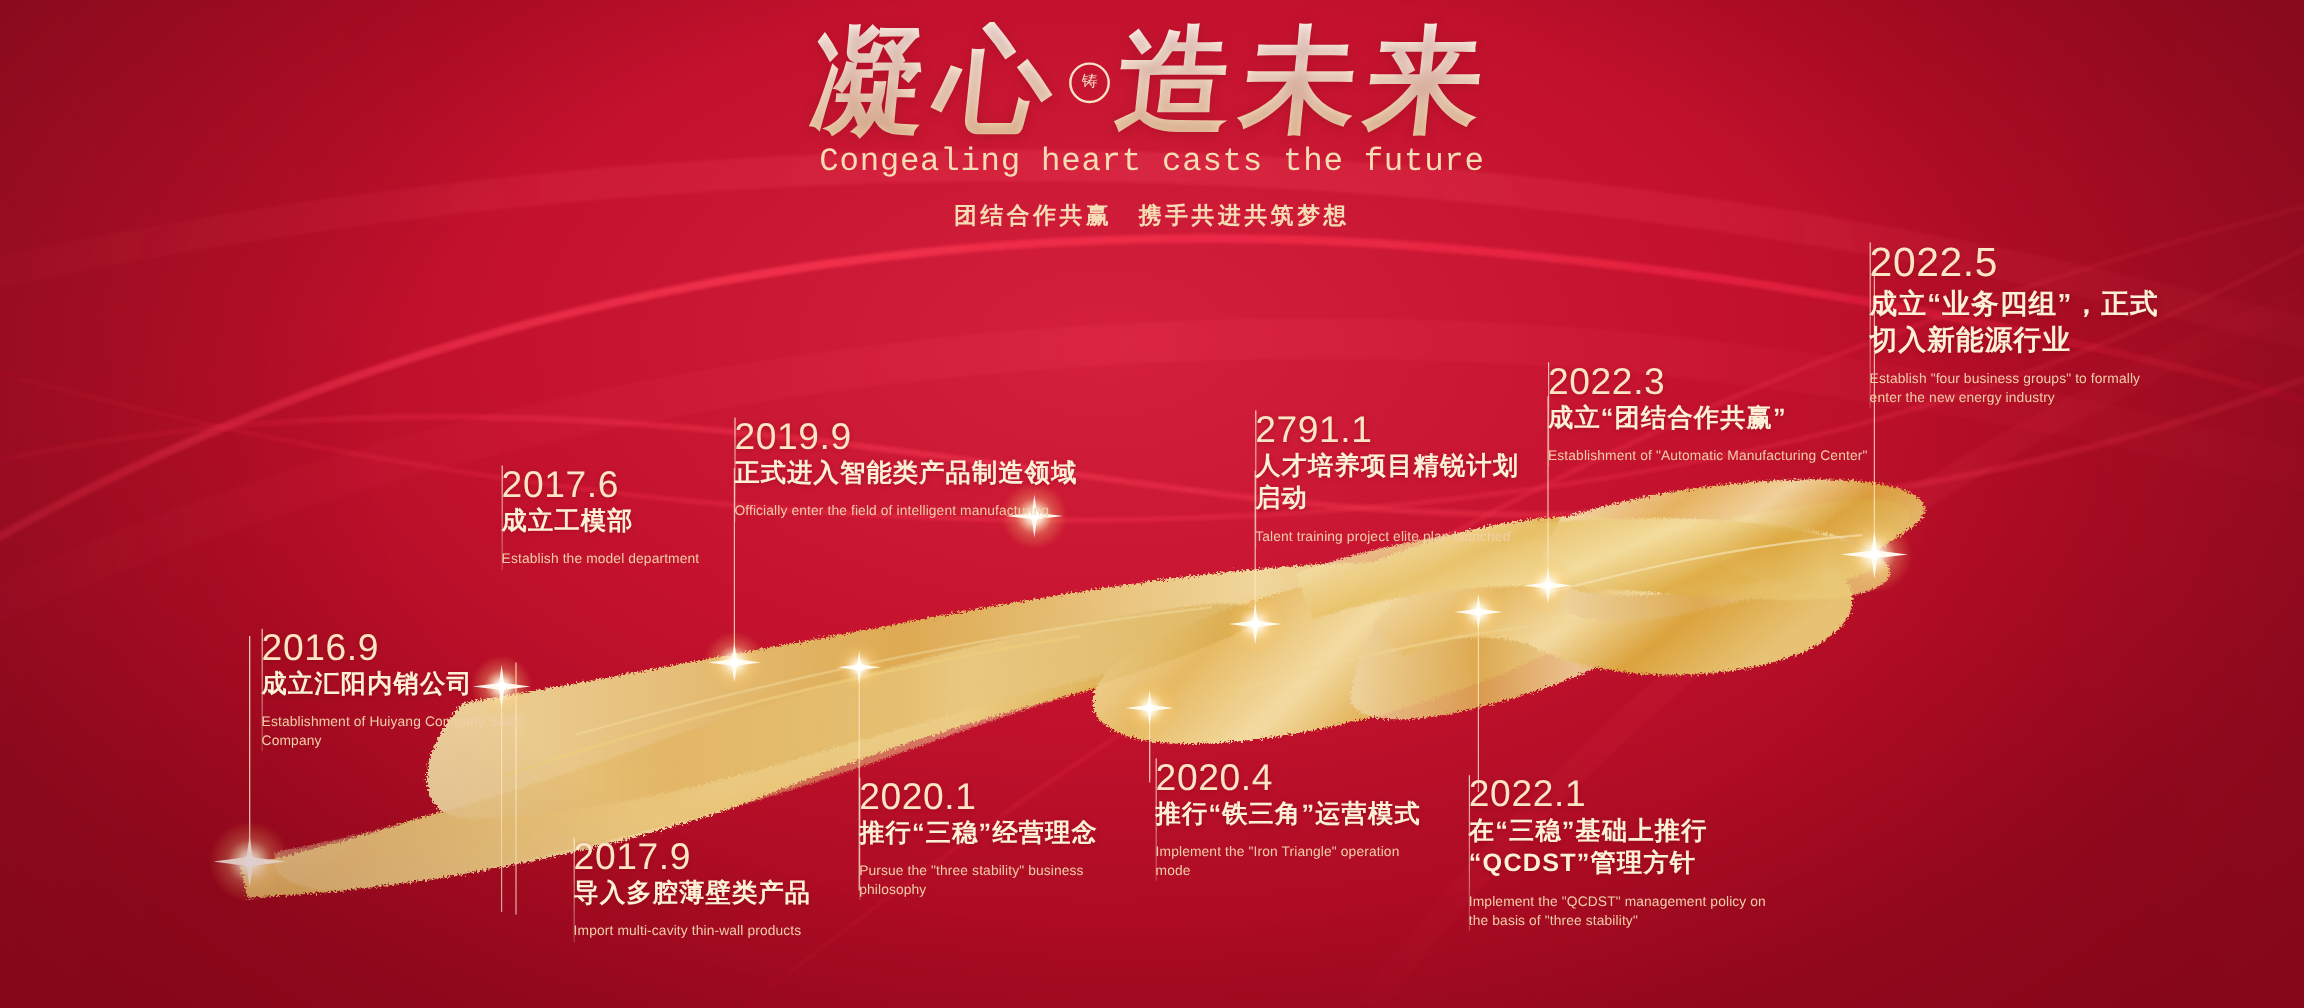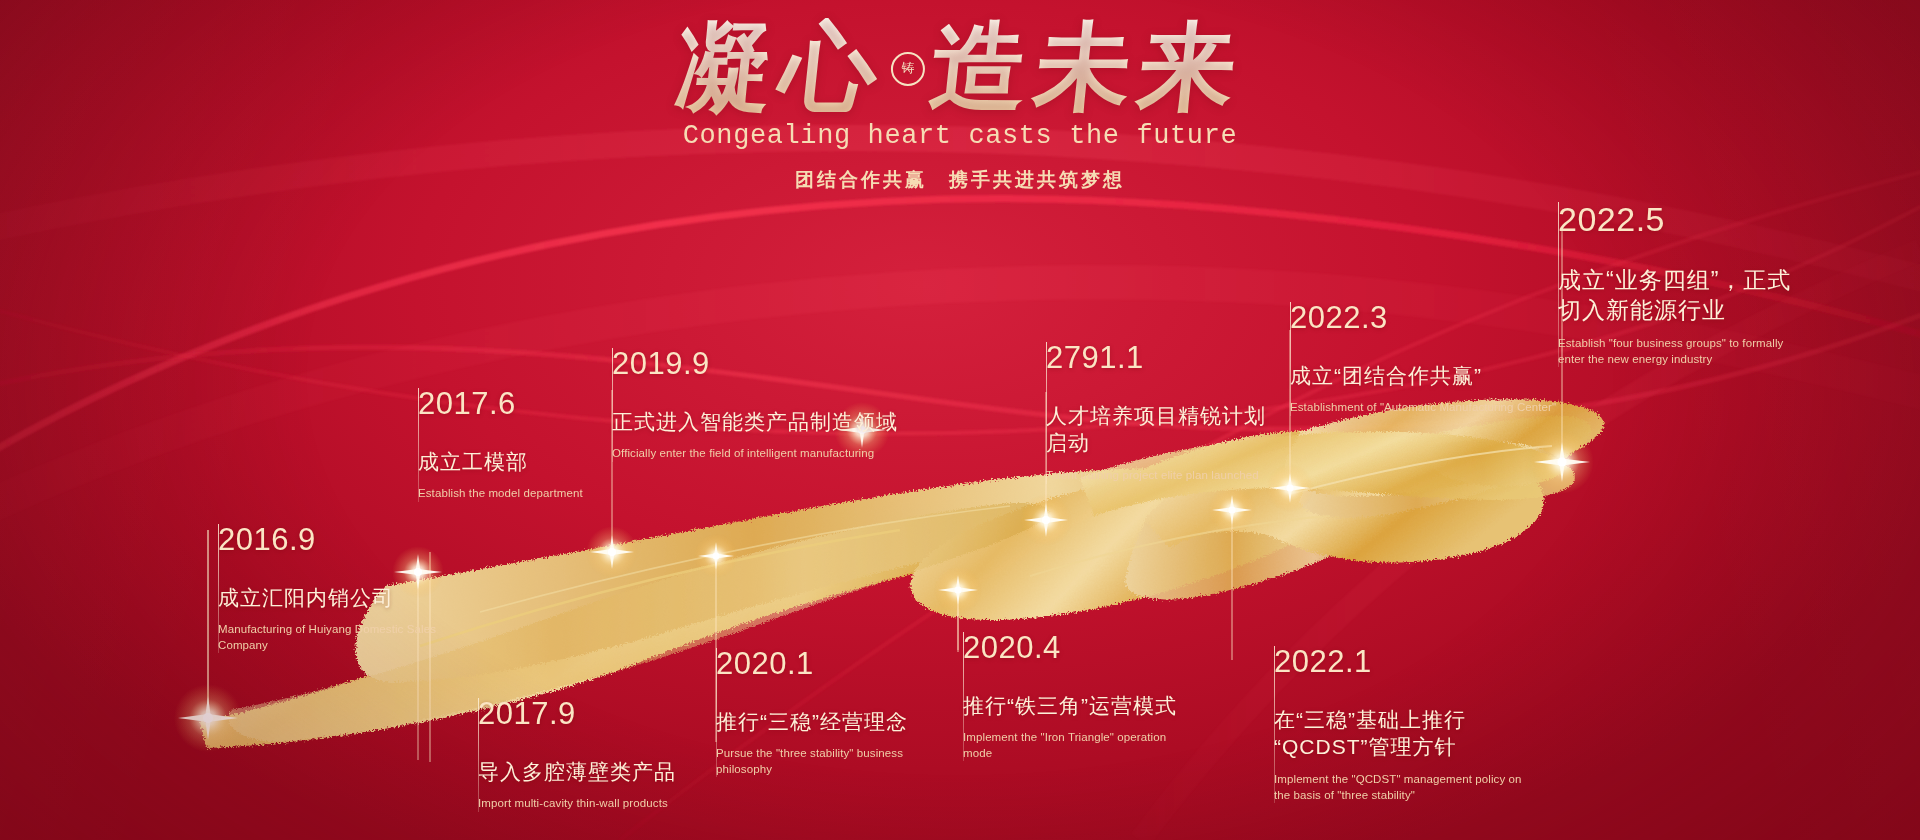--- a/index.html
+++ b/index.html
@@ -67,21 +67,21 @@
   .ms{position:absolute;}
   .ms .bar{position:absolute;left:0;top:0;bottom:0;width:1px;
     background:linear-gradient(180deg,rgba(255,240,215,0.85),rgba(255,240,215,0.22));}
   .ms .yr{
     font-size:31px;line-height:1.05;color:#fbe5c4;font-weight:normal;
     letter-spacing:0.5px;
     font-family:"Liberation Sans","DejaVu Sans",sans-serif;
     text-shadow:0 1px 4px rgba(110,0,14,0.35);
   }
   .ms .cn{
-    margin-top:27px;font-size:21px;line-height:1.32;font-weight:normal;color:#fdf0d8;
+    margin-top:0;font-size:21px;line-height:1.32;font-weight:bold;color:#fdf0d8;
     letter-spacing:1px;text-shadow:0 1px 4px rgba(110,0,14,0.35);
   }
   .ms .en{
     margin-top:11px;font-size:11.5px;line-height:1.35;color:#f0cfa8;
     letter-spacing:0.1px;
   }
   .ms.big .yr{font-size:34px;}
   .ms.big .cn{font-size:23px;}
 </style>
 </head>
@@ -278,21 +278,21 @@
   <div id="header">
     <div class="cn-title"><span>凝心</span><span class="seal">铸</span><span>造未来</span></div>
     <div class="en-title">Congealing heart casts the future</div>
     <div class="cn-sub">团结合作共赢　携手共进共筑梦想</div>
   </div>
 
   <div class="ms" style="left:218px; top:524px; width:230px;">
     <div class="bar"></div>
     <div class="yr">2016.9</div>
     <div class="cn">成立汇阳内销公司</div>
-    <div class="en">Manufacturing of Huiyang Domestic Sales Company</div>
+    <div class="en">Establishment of Huiyang Company Sales Company</div>
   </div>
 
   <div class="ms" style="left:418px; top:388px; width:220px;">
     <div class="bar"></div>
     <div class="yr">2017.6</div>
     <div class="cn">成立工模部</div>
     <div class="en">Establish the model department</div>
   </div>
 
   <div class="ms" style="left:478px; top:698px; width:220px;">
@@ -323,21 +323,21 @@
     <div class="en">Implement the "Iron Triangle" operation mode</div>
   </div>
 
   <div class="ms" style="left:1046px; top:342px; width:230px;">
     <div class="bar"></div>
     <div class="yr">2791.1</div>
     <div class="cn">人才培养项目精锐计划启动</div>
     <div class="en">Talent training project elite plan launched</div>
   </div>
 
-  <div class="ms" style="left:1274px; top:646px; width:265px;">
+  <div class="ms" style="left:1224px; top:646px; width:265px;">
     <div class="bar"></div>
     <div class="yr">2022.1</div>
     <div class="cn">在“三稳”基础上推行“QCDST”管理方针</div>
     <div class="en">Implement the "QCDST" management policy on the basis of "three stability"</div>
   </div>
 
   <div class="ms" style="left:1290px; top:302px; width:270px;">
     <div class="bar"></div>
     <div class="yr">2022.3</div>
     <div class="cn">成立“团结合作共赢”</div>

